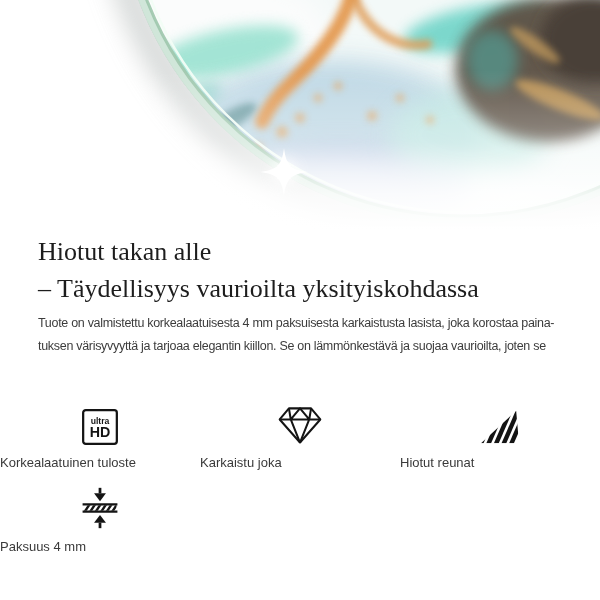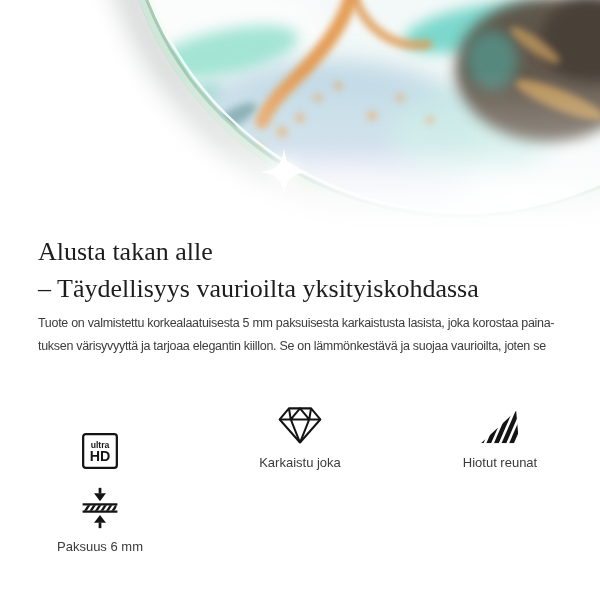--- a/index.html
+++ b/index.html
@@ -19,21 +19,21 @@
     position:absolute;left:38px;top:312px;
     font-size:12.5px;line-height:23px;color:#3c3c3c;
     letter-spacing:-0.3px;white-space:nowrap;
   }
   .features{
     position:absolute;left:0;top:398px;width:600px;
     display:grid;grid-template-columns:repeat(3,200px);row-gap:12px;
   }
   .cell{
     height:72px;display:flex;flex-direction:column;
-    align-items:center;justify-content:flex-end;
+    justify-content:flex-end;
   }
   .icon-box{display:flex;align-items:flex-end;justify-content:center;height:46px;}
   .feature-label{margin-top:9px;font-size:13px;color:#3a3a3a;line-height:15px;}
   svg{display:block;}
 </style>
 </head>
 <body>
 
 <div class="hero">
   <svg width="600" height="235" viewBox="0 0 600 235">
@@ -102,40 +102,41 @@
 
     <g transform="translate(284,172)">
       <circle r="13" fill="#ffffff" opacity="0.85" filter="url(#f8)"></circle>
       <path d="M0,-24 C2,-7 7,-2 24,0 C7,2 2,7 0,24 C-2,7 -7,2 -24,0 C-7,-2 -2,-7 0,-24 Z" fill="#ffffff"></path>
       <path d="M0,-11 C1,-3 3,-1 11,0 C3,1 1,3 0,11 C-1,3 -3,1 -11,0 C-3,-1 -1,-3 0,-11 Z" fill="#ffffff" transform="rotate(45)" opacity="0.9"></path>
     </g>
   </svg>
 </div>
 
 <div class="heading">
-  <div>Alusta takan alle</div>
+  <div>Hiotut takan alle</div>
   <div>– Täydellisyys vaurioilta yksityiskohdassa</div>
 </div>
 
 <div class="para">
-  <div>Tuote on valmistettu korkealaatuisesta 5 mm paksuisesta karkaistusta lasista, joka korostaa paina-</div>
+  <div>Tuote on valmistettu korkealaatuisesta 4 mm paksuisesta karkaistusta lasista, joka korostaa paina-</div>
   <div>tuksen värisyvyyttä ja tarjoaa elegantin kiillon. Se on lämmönkestävä ja suojaa vaurioilta, joten se</div>
 </div>
 
 <div class="features">
 
 
   <div class="cell">
     <div class="icon-box">
       <svg width="38" height="38" viewBox="0 0 44 44">
         <rect x="2.5" y="2.5" width="39" height="39" rx="3" fill="none" stroke="#141414" stroke-width="2.6"></rect>
         <text x="22" y="18" text-anchor="middle" font-family="Liberation Sans, sans-serif" font-size="10" font-weight="bold" fill="#141414">ultra</text>
         <text x="22" y="34" text-anchor="middle" font-family="Liberation Sans, sans-serif" font-size="16.5" font-weight="bold" fill="#141414">HD</text>
       </svg>
     </div>
+    <div class="feature-label">Korkealaatuinen tuloste</div>
   </div>
 
 
   <div class="cell">
     <div class="icon-box">
       <svg width="48" height="42" viewBox="0 0 52 44" fill="none" stroke="#141414" stroke-width="2.2" stroke-linejoin="round">
         <path d="M14,4 L38,4 L48,16 L26,41 L4,16 Z"></path>
         <path d="M4,16 L48,16 M14,4 L16,16 L26,41 M38,4 L36,16 L26,41 M16,16 L26,4 L36,16"></path>
       </svg>
     </div>
@@ -180,16 +181,16 @@
             <line x1="24" y1="30" x2="32" y2="18"></line>
           <line x1="30" y1="30" x2="38" y2="18"></line>
             <line x1="36" y1="30" x2="44" y2="18"></line>
         </g>
         <line x1="24" y1="2" x2="24" y2="8" stroke="#141414" stroke-width="3"></line>
         <polygon points="17.5,8 30.5,8 24,16.5" fill="#141414"></polygon>
         <line x1="24" y1="46" x2="24" y2="40" stroke="#141414" stroke-width="3"></line>
         <polygon points="17.5,40 30.5,40 24,31.5" fill="#141414"></polygon>
       </svg>
     </div>
-    <div class="feature-label">Paksuus 6 mm</div>
+    <div class="feature-label">Paksuus 4 mm</div>
   </div>
 
 </div>
 
 </body></html>

